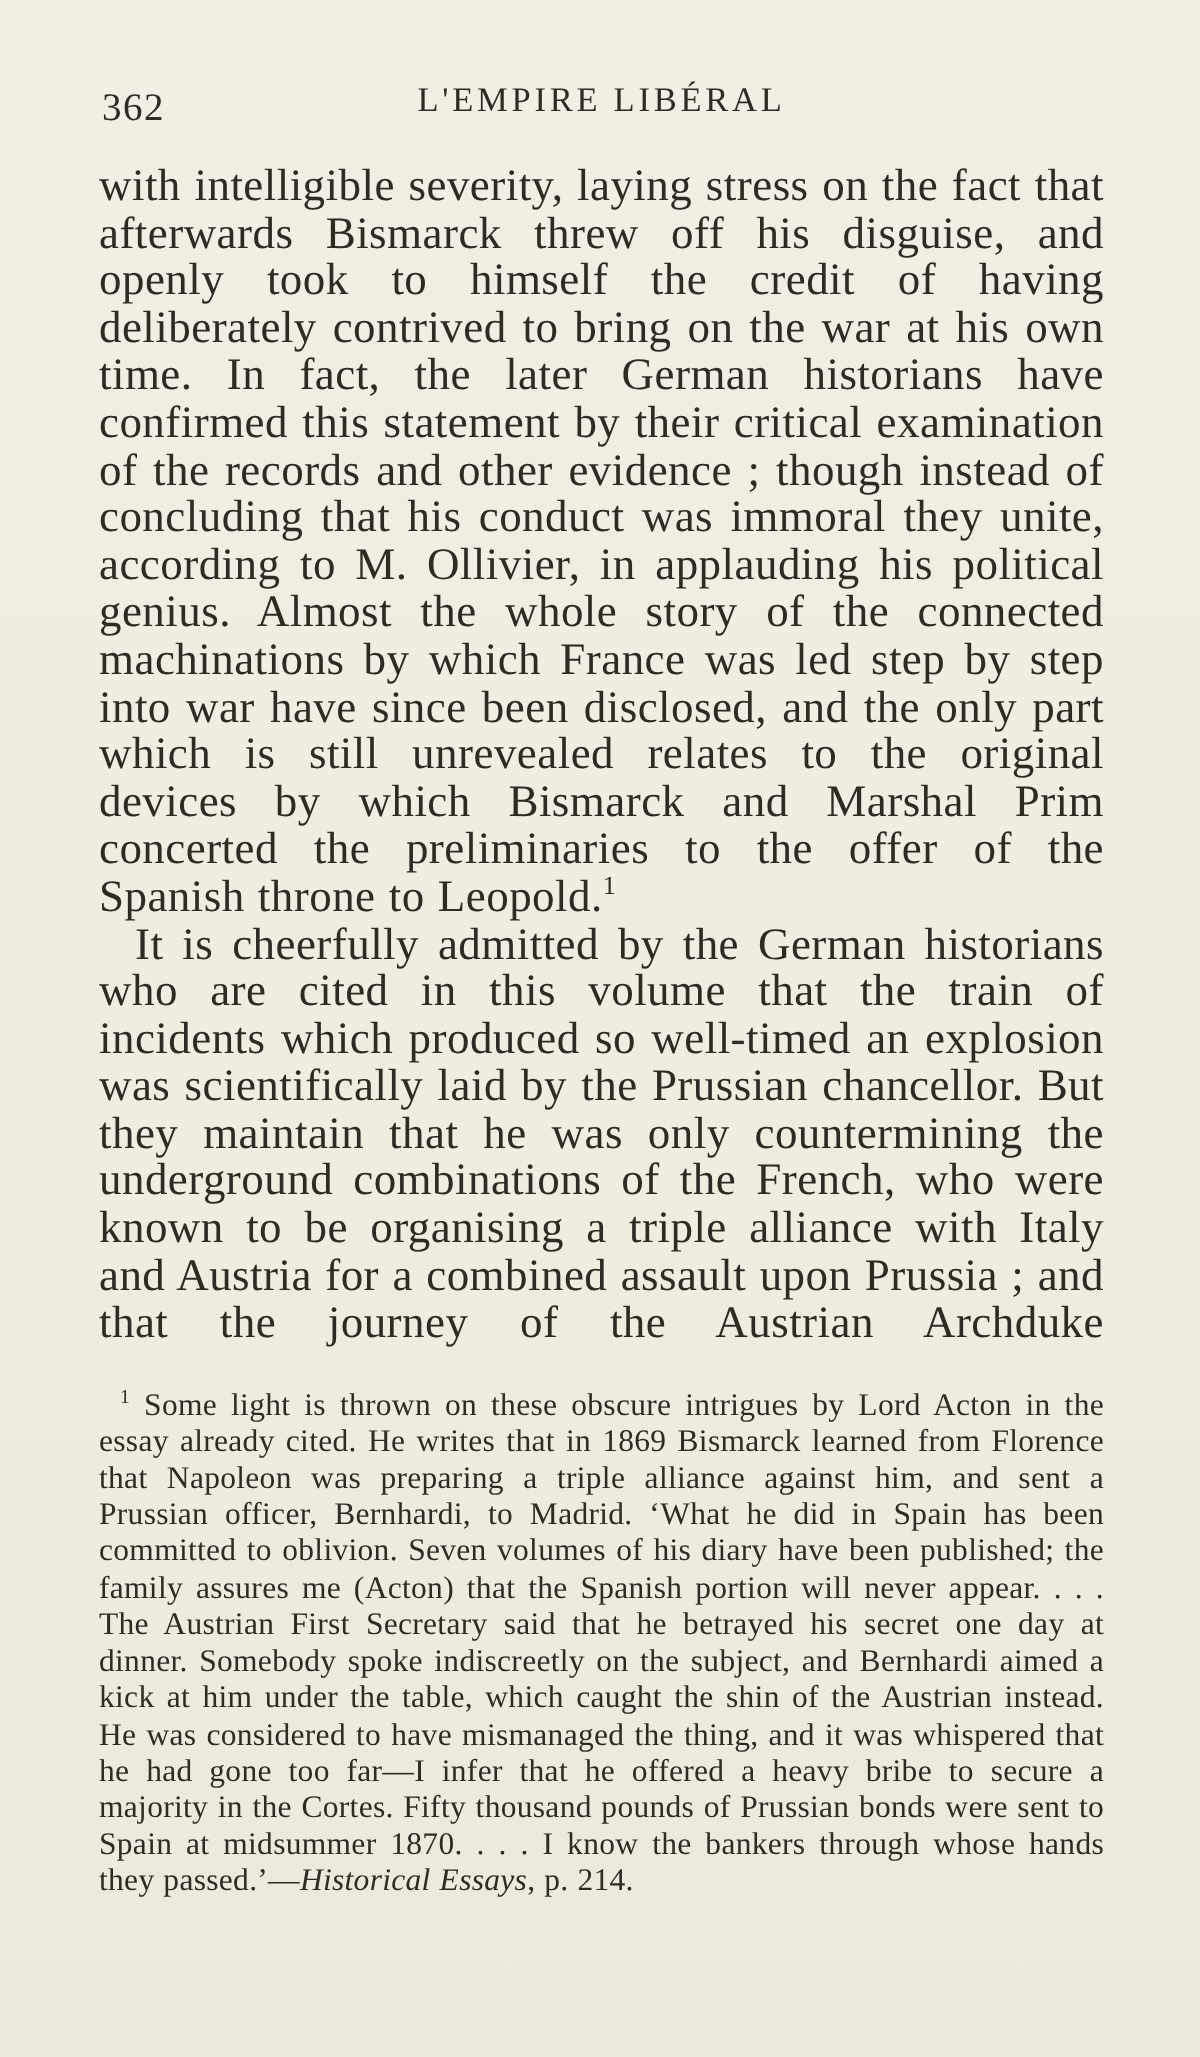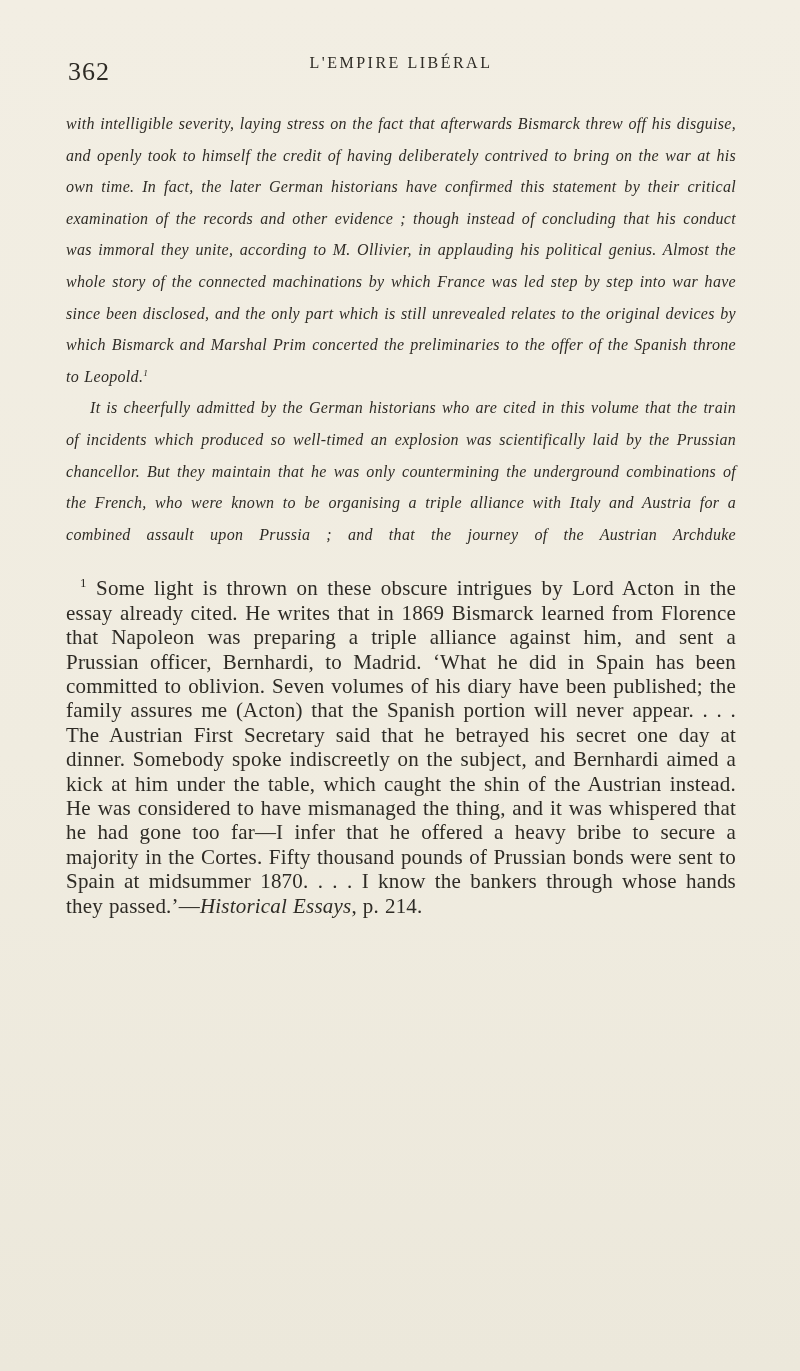--- a/index.html
+++ b/index.html
@@ -27,31 +27,30 @@
   .page-number {
     position: absolute;
     left: 2px;
     top: 3px;
     font-size: 26px;
     letter-spacing: 1px;
   }
   .running-title {
     display: block;
     text-align: center;
-    font-size: 16px;
+    font-size: 23px;
     letter-spacing: 2.5px;
   }
   .body-text p {
     margin: 0;
-    font-size: 16px;
+    font-size: 30px;
     line-height: 31.6px;
     text-align: justify;
     letter-spacing: 0.3px;
     word-spacing: 1px;
-    font-style: italic;
   }
   .body-text p.indented {
     text-indent: 24px;
   }
   .body-text p.continues {
     text-align-last: justify;
   }
   sup.note-ref {
     font-size: 0.58em;
     vertical-align: super;

